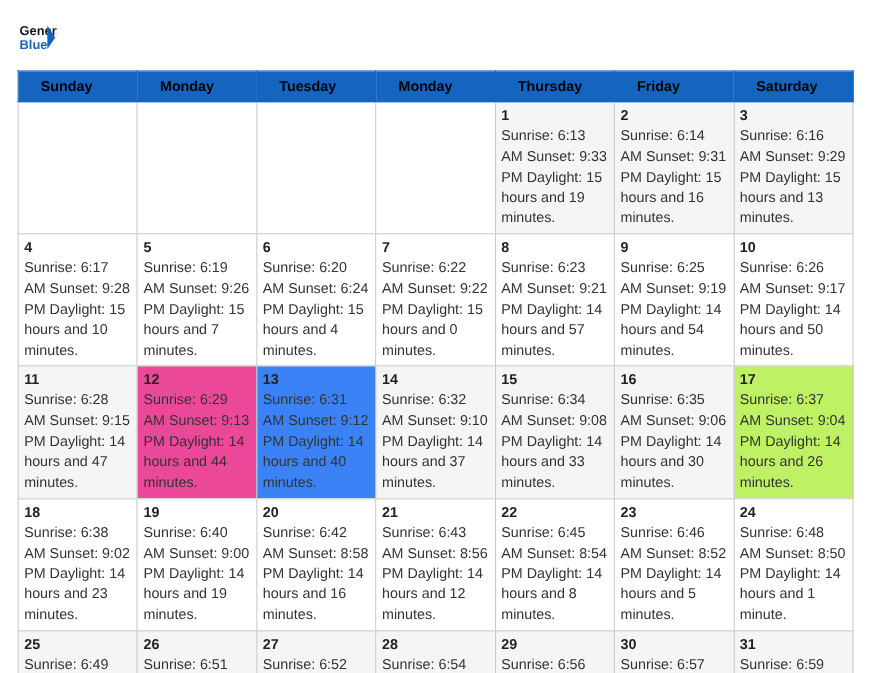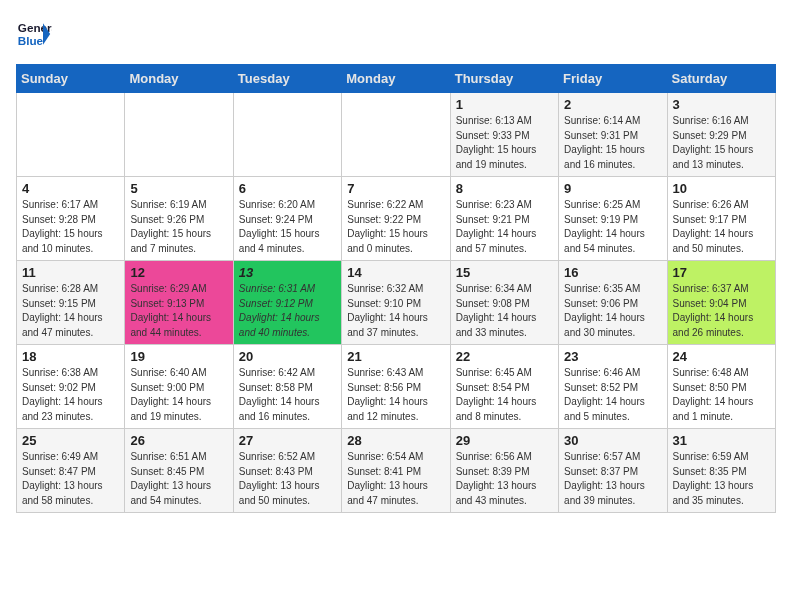--- a/index.html
+++ b/index.html
@@ -37,43 +37,43 @@
       font-size: 16px;
       color: #444;
     }
     table {
       width: 100%;
       border-collapse: collapse;
       font-size: 11px;
     }
     thead th {
       background: #1565c0;
-      color: #e5e5e5;
-      padding: 6px 4px;
+      color: #000000;
+      padding: 6px 20px;
       text-align: left;
       font-size: 13px;
       font-weight: bold;
       border: 1px solid #1565c0;
     }
     td {
       border: 1px solid #ccc;
       vertical-align: top;
       padding: 4px 5px;
       width: calc(100% / 7);
       height: 78px;
     }
     .day-num {
       font-size: 13px;
       font-weight: bold;
       color: #222;
       display: block;
       margin-bottom: 2px;
     }
     .day-info {
-      font-size: 10px;
+      font-size: 13px;
       color: #333;
       line-height: 1.45;
     }
     tr:nth-child(odd) td { background: #f9f9f9; }
     tr:nth-child(even) td { background: #fff; }
     thead tr th { background: #1565c0; }
     .empty-cell { background: #fff !important; }
   </style>
 </head>
 <body>
@@ -143,21 +143,21 @@
         <td style="background: rgb(255, 255, 255);">
           <span class="day-num">5</span>
           <div class="day-info">Sunrise: 6:19 AM
 Sunset: 9:26 PM
 Daylight: 15 hours
 and 7 minutes.</div>
         </td>
         <td style="background: rgb(255, 255, 255);">
           <span class="day-num">6</span>
           <div class="day-info">Sunrise: 6:20 AM
-Sunset: 9:24 PM
+Sunset: 6:24 PM
 Daylight: 15 hours
 and 4 minutes.</div>
         </td>
         <td style="background: rgb(255, 255, 255);">
           <span class="day-num">7</span>
           <div class="day-info">Sunrise: 6:22 AM
 Sunset: 9:22 PM
 Daylight: 15 hours
 and 0 minutes.</div>
         </td>
@@ -191,21 +191,21 @@
 Daylight: 14 hours
 and 47 minutes.</div>
         </td>
         <td style="background: #ec4899;">
           <span class="day-num">12</span>
           <div class="day-info">Sunrise: 6:29 AM
 Sunset: 9:13 PM
 Daylight: 14 hours
 and 44 minutes.</div>
         </td>
-        <td style="background: #22c55e; font-style: italic;">
+        <td style="background: #3b82f6;">
           <span class="day-num">13</span>
           <div class="day-info">Sunrise: 6:31 AM
 Sunset: 9:12 PM
 Daylight: 14 hours
 and 40 minutes.</div>
         </td>
         <td style="background: rgb(245, 245, 245); margin-top: 26px;">
           <span class="day-num">14</span>
           <div class="day-info">Sunrise: 6:32 AM
 Sunset: 9:10 PM

